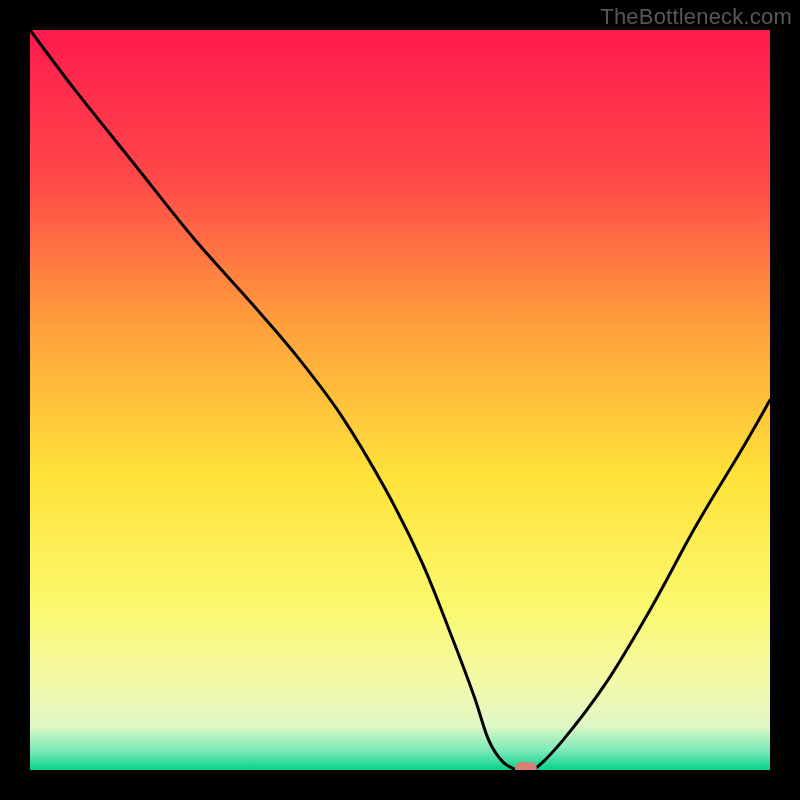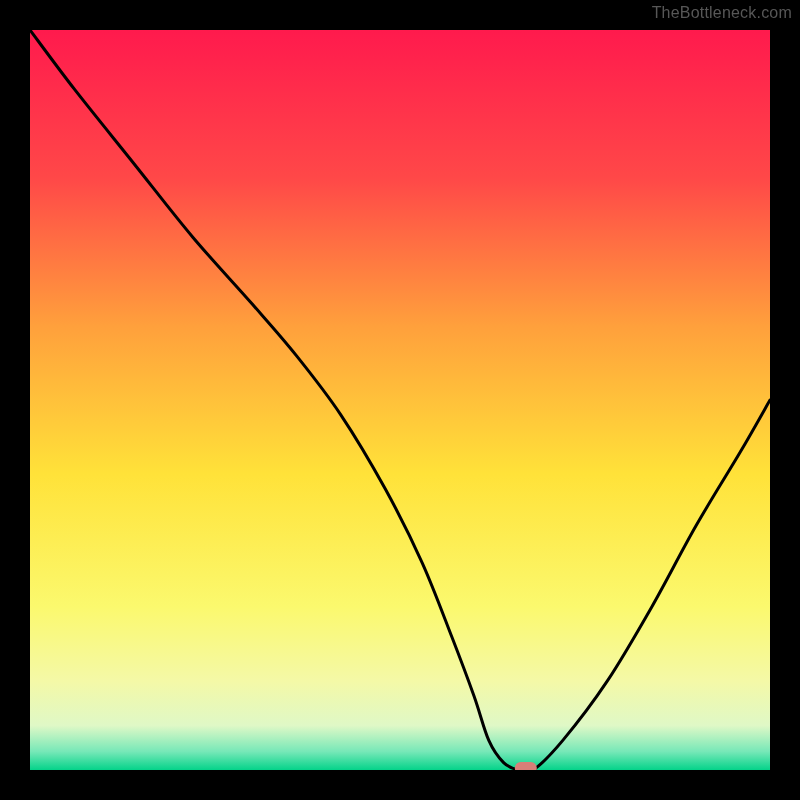--- a/index.html
+++ b/index.html
@@ -13,21 +13,21 @@
   .stage {
     position: relative;
     width: 800px;
     height: 800px;
   }
   .watermark {
     position: absolute;
     top: 4px;
     right: 8px;
     color: #575757;
-    font-size: 16px;
+    font-size: 22px;
     font-weight: 500;
     letter-spacing: 0.2px;
   }
   .plot {
     position: absolute;
     left: 30px;
     top: 30px;
     width: 740px;
     height: 740px;
   }

